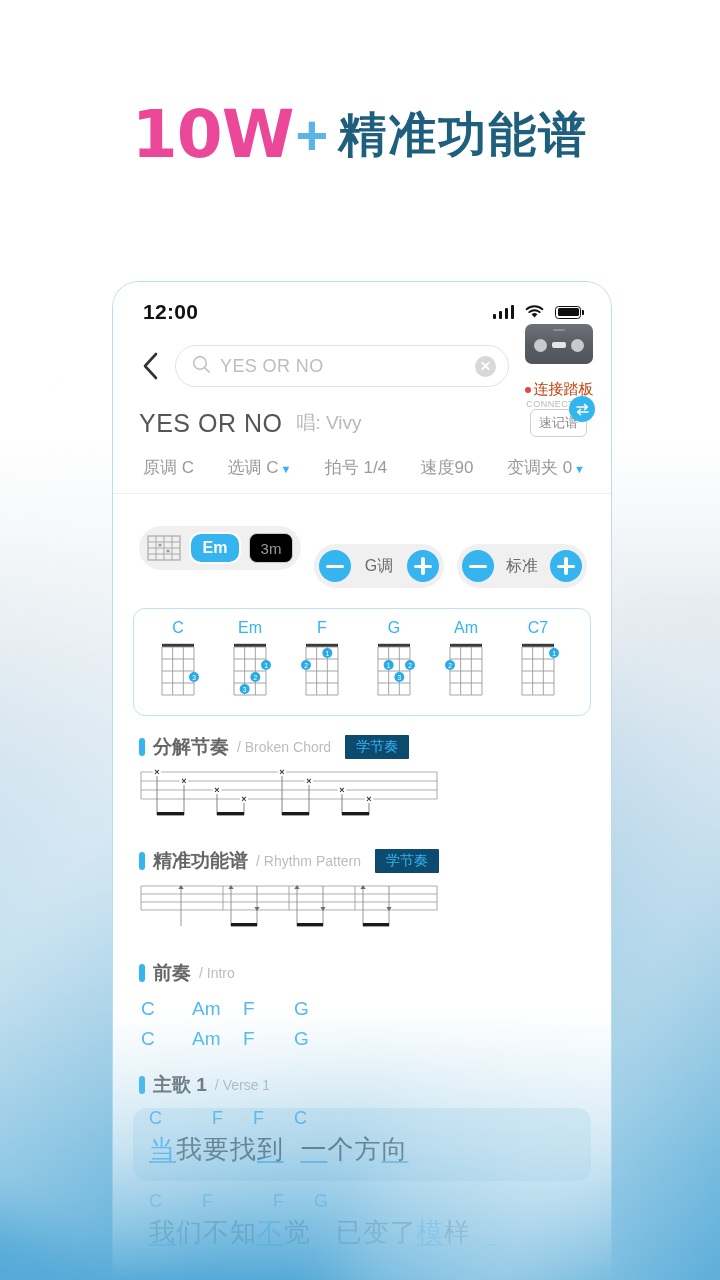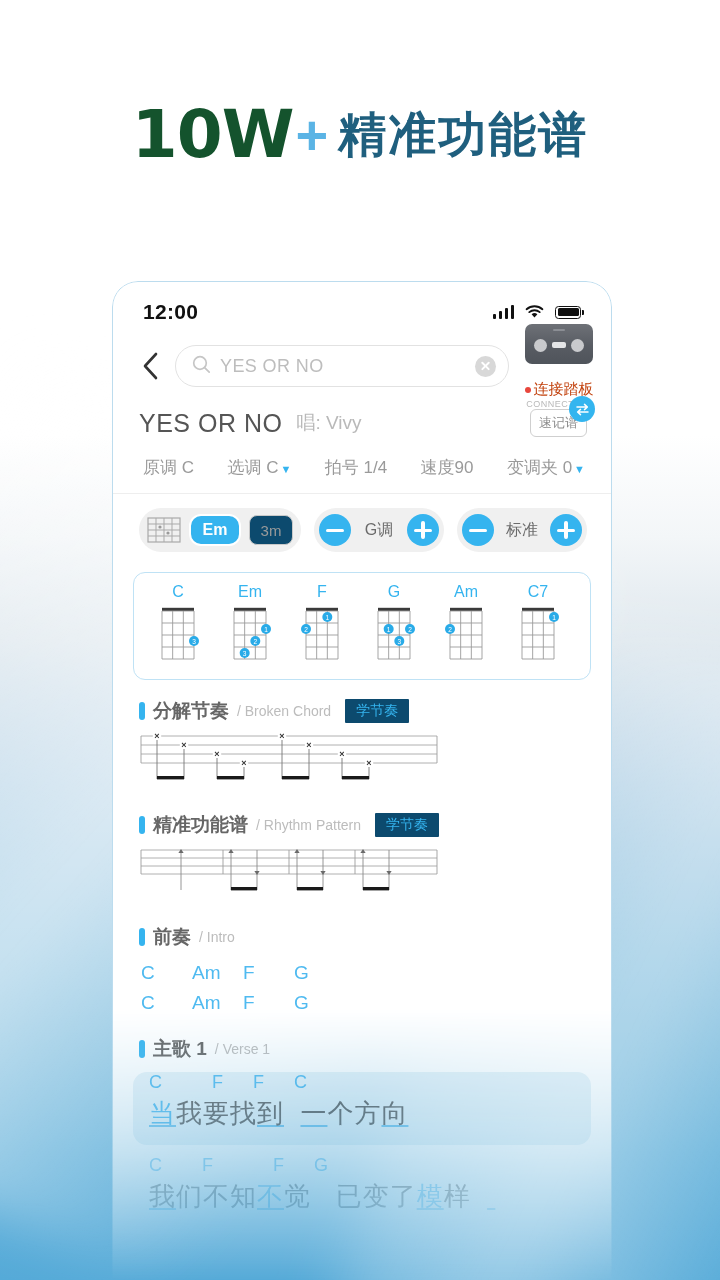--- a/index.html
+++ b/index.html
@@ -47,21 +47,21 @@
   }
 
   
   #headline{
     position:absolute; left:0; top:96px; width:720px;
     text-align:center;
     white-space:nowrap;
   }
   #headline .num{
     font-size:66px; font-weight:bold; letter-spacing:-1px;
-    color:#14532d;
+    color:#ec4899;
     font-family:"DejaVu Sans",sans-serif;
     vertical-align:middle;
   }
   #headline .plus{
     font-size:56px; font-weight:bold; color:#5bb4e5;
     vertical-align:middle; margin:0 10px 0 2px;
   }
   #headline .cn{
     font-size:48px; font-weight:bold; color:#1f5f7e;
     letter-spacing:2px; vertical-align:middle;
@@ -154,25 +154,25 @@
   .seg .grid{
     width:34px;height:26px;
   }
   .seg .pill{
     background:#35b4ef;color:#fff;border-radius:12px;height:32px;min-width:52px;
     display:flex;align-items:center;justify-content:center;font-size:16px;font-weight:bold;
     border:2px solid #fff; box-shadow:0 0 0 1.5px #35b4ef inset;
   }
   .seg .ghost{
     border:1.2px solid #c9c9c9;border-radius:8px;height:30px;min-width:44px;
-    display:flex;align-items:center;justify-content:center;font-size:15px;color:#9a9a9a;background:#0c4a6e;text-align:center;
+    display:flex;align-items:center;justify-content:center;font-size:15px;color:#9a9a9a;background:#000000;text-align:center;
   }
   .stepper{
     background:#f0f0f0;border-radius:22px;height:44px;display:flex;align-items:center;
-    padding:0 5px; gap:8px;
+    padding:0 5px; gap:8px;margin-top:36px;
   }
   .circ{ width:32px;height:32px;border-radius:50%;background:#35b4ef;position:relative;flex:0 0 auto;}
   .circ::before{content:"";position:absolute;left:7px;top:14.6px;width:18px;height:3.2px;background:#fff;border-radius:2px;}
   .circ.plus::after{content:"";position:absolute;left:14.4px;top:7px;width:3.2px;height:18px;background:#fff;border-radius:2px;}
   .stepper .lbl{ font-size:16px;color:#6b6b6b; min-width:40px; text-align:center;}
 
   
   .chordpanel{
     margin:10px 20px 0 20px; border:1.2px solid #bfe2f5;border-radius:12px;
     padding:10px 8px 12px 8px;

